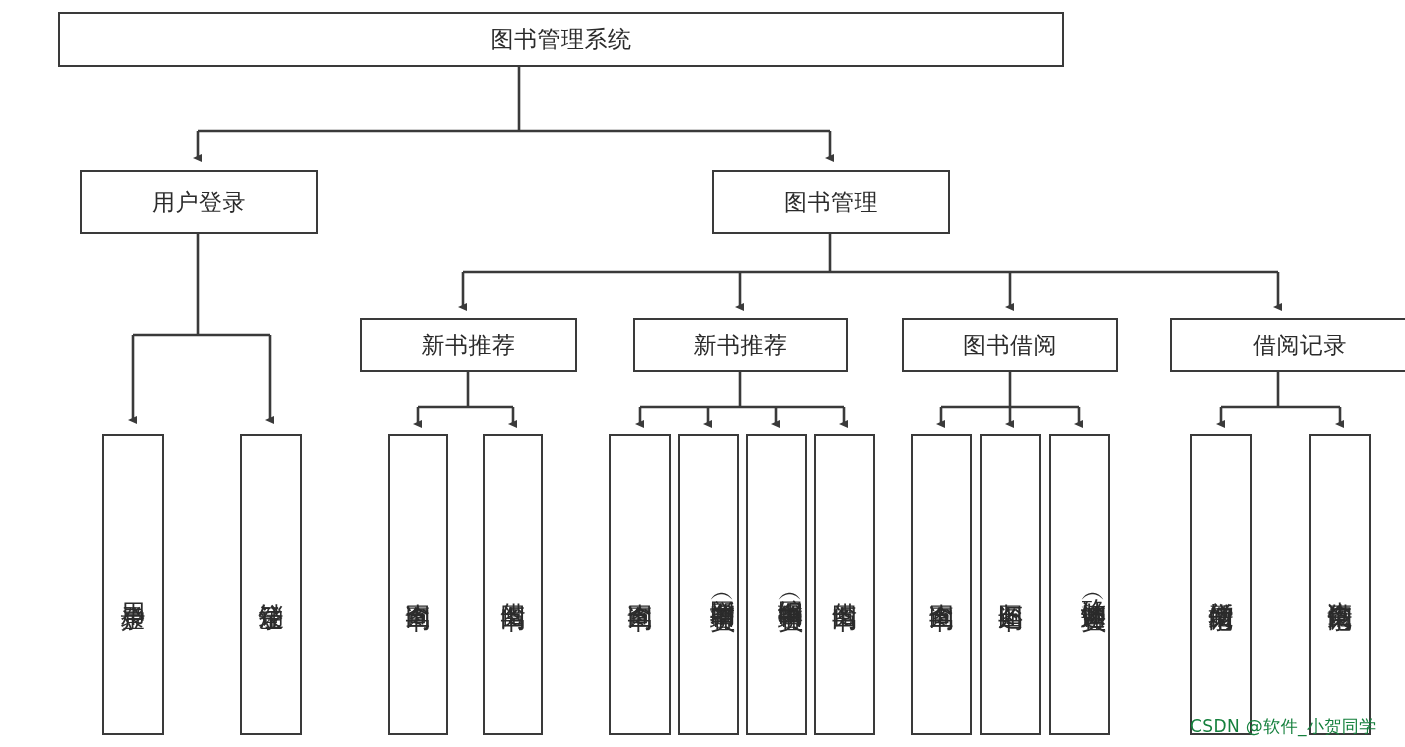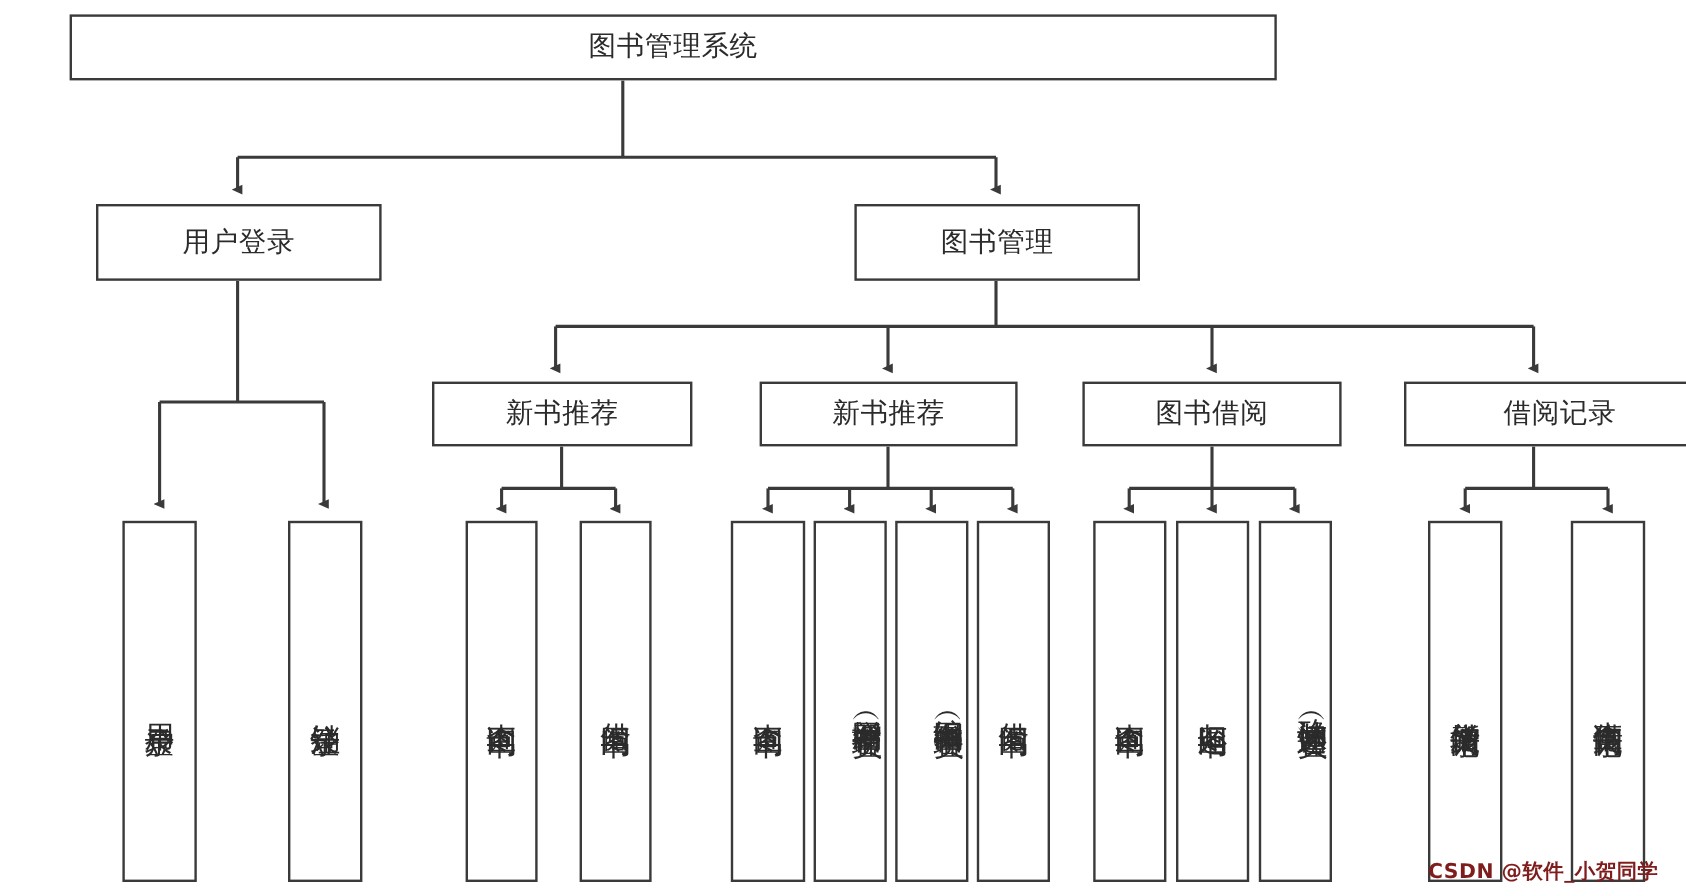--- a/index.html
+++ b/index.html
@@ -51,24 +51,23 @@
     align-items: center;
     justify-content: center;
   }
   .node.v.tall {
     align-items: flex-start;
     justify-content: center;
   }
   .watermark {
     position: absolute;
     font-size: 17px;
-    color: #7f1d1d;
+    color: #15803d;
     white-space: nowrap;
     letter-spacing: 0.4px;
-    font-weight: bold;
   }
 </style>
 </head>
 <body>
 
 <div id="canvas">
 
   <svg id="wires" viewBox="0 0 1405 747">
     <defs>
       <marker id="arrow" markerWidth="10" markerHeight="10" refX="5" refY="5" orient="auto" markerUnits="userSpaceOnUse">

